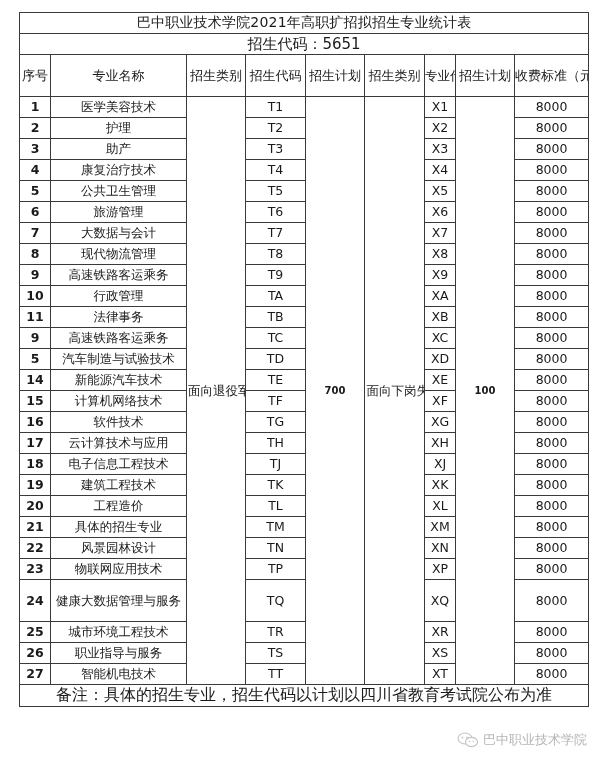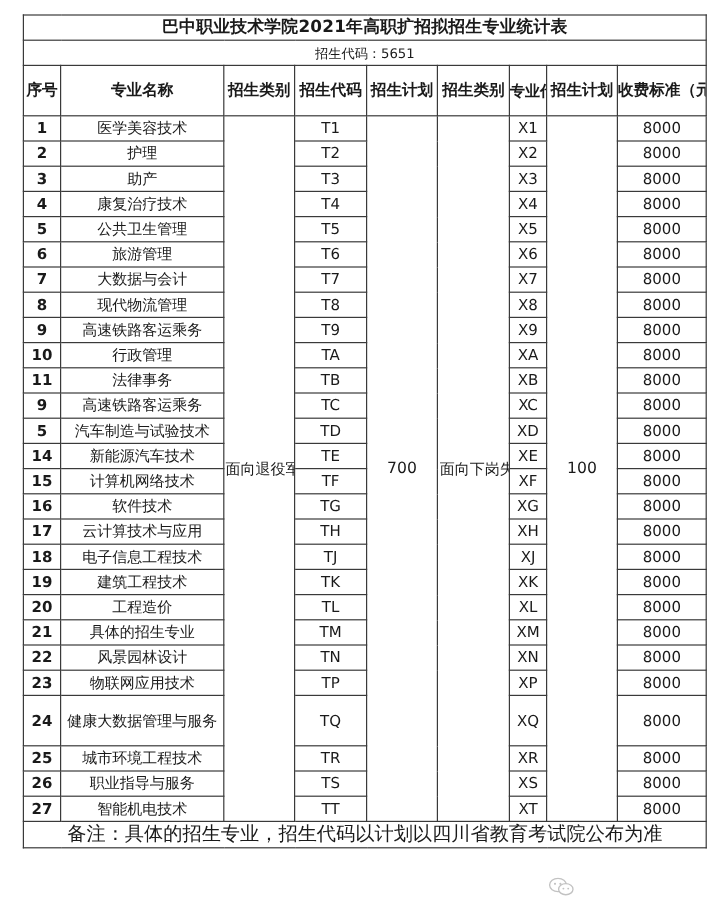--- a/index.html
+++ b/index.html
@@ -2,31 +2,31 @@
 <html><head>
 <meta charset="utf-8">
 <style>
   html, body { margin: 0; padding: 0; background: #ffffff; }
   body { width: 600px; height: 766px; position: relative; overflow: hidden;
          font-family: "DejaVu Sans", "Liberation Sans", sans-serif; color: #1a1a1a; }
   table.stat { position: absolute; left: 19px; top: 12px; border-collapse: collapse;
                table-layout: fixed; width: 569px; }
   table.stat td, table.stat th { border: 1.2px solid #3a3a3a; padding: 0; text-align: center;
                vertical-align: middle; overflow: hidden; white-space: nowrap; }
-  .title-row td { height: 20px; font-size: 14px; font-weight: bold; letter-spacing: 0.2px; }
-  .code-row td { height: 20px; font-size: 11px; }
-  .hdr th { height: 41px; font-size: 13px; font-weight: bold; line-height: 17px; white-space: normal; }
+  .title-row td { height: 20px; font-size: 14px; font-weight: normal; letter-spacing: 0.2px; }
+  .code-row td { height: 20px; font-size: 15px; }
+  .hdr th { height: 41px; font-size: 13px; font-weight: normal; line-height: 17px; white-space: normal; }
   .hdr th.narrow { font-size: 12.5px; line-height: 17px; }
   .body-row td { height: 20px; font-size: 12.5px; line-height: 14px; }
   .body-row td.idx { font-weight: bold; font-size: 12.5px; }
   .body-row.tall td { height: 41px; }
   .body-row td.wrap { white-space: normal; line-height: 20px; margin-left: 36px; }
   td.merged-a { font-size: 12.5px; line-height: 20px; white-space: normal; }
   td.merged-b { font-size: 12.5px; line-height: 22px; white-space: normal; padding: 0 1px; }
-  td.merged-n { font-size: 13px; }
+  td.merged-n { font-size: 10px; font-weight: bold; }
   .foot-row td { height: 20px; font-size: 16px; }
   .watermark { position: absolute; left: 457px; top: 731px; font-size: 13px; color: #b5b5b5;
                display: flex; align-items: center; gap: 4px; }
   .wm-icon { width: 22px; height: 16px; }
 </style>
 </head>
 <body>
 
 <table class="stat">
   <colgroup>
@@ -263,13 +263,14 @@
 
 <div class="watermark">
   <svg class="wm-icon" viewBox="0 0 22 16">
     <ellipse cx="8" cy="6.5" rx="7" ry="5.5" fill="none" stroke="#c2c2c2" stroke-width="1.1"></ellipse>
     <ellipse cx="14.5" cy="10" rx="6" ry="4.6" fill="#fff" stroke="#c2c2c2" stroke-width="1.1"></ellipse>
     <circle cx="5.5" cy="5.5" r="0.9" fill="#c2c2c2"></circle>
       <circle cx="10" cy="5.5" r="0.9" fill="#c2c2c2"></circle>
     <circle cx="12.5" cy="9.5" r="0.8" fill="#c2c2c2"></circle>
       <circle cx="16.5" cy="9.5" r="0.8" fill="#c2c2c2"></circle>
   </svg>
+  <span>巴中职业技术学院</span>
 </div>
 
 </body></html>

